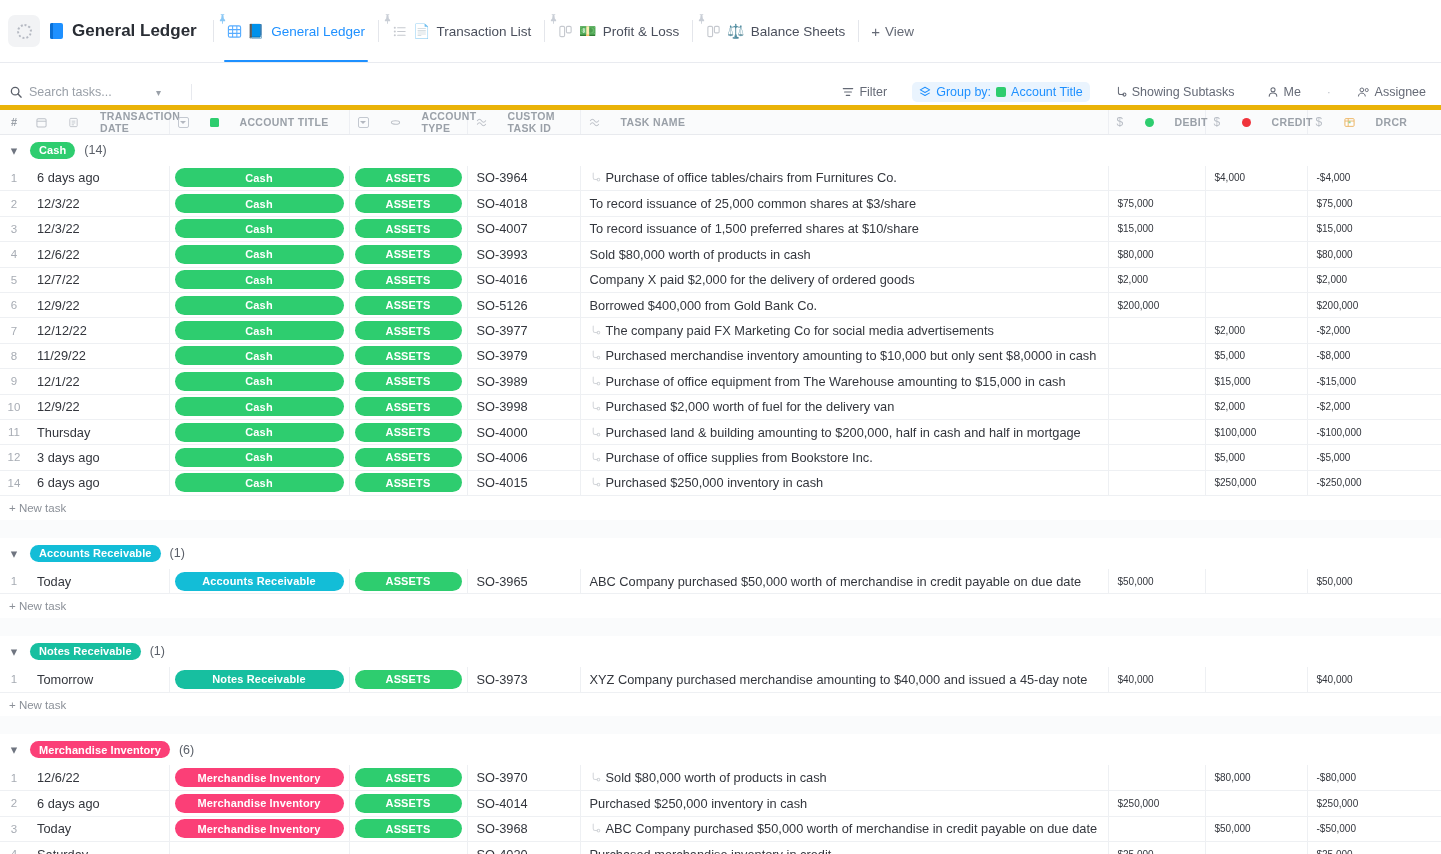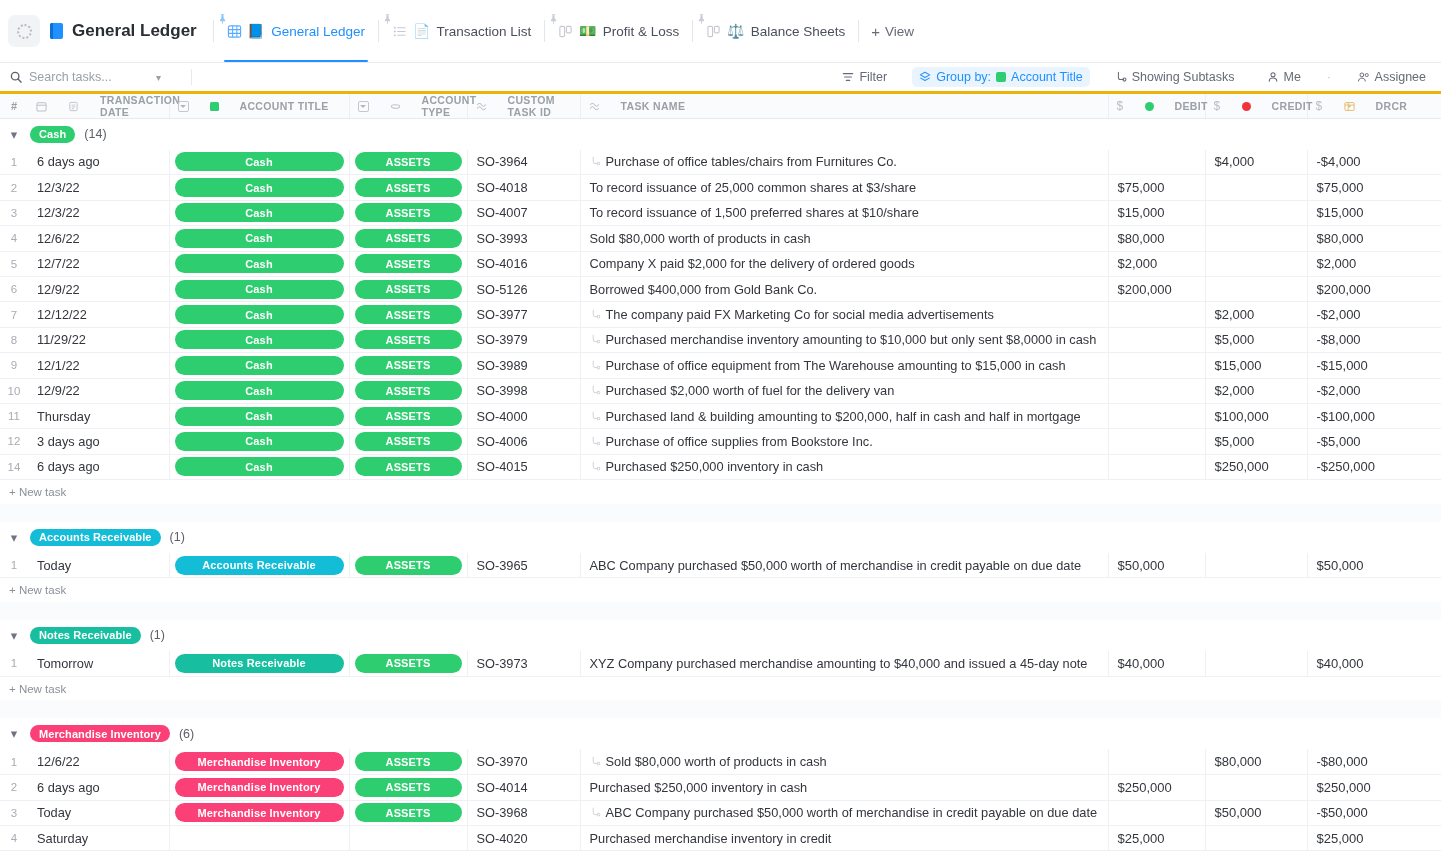--- a/index.html
+++ b/index.html
@@ -52,22 +52,23 @@
     position:absolute;left:3px;top:14px;width:7px;height:10px;
   }
   .vicon{width:15px;height:15px;flex:0 0 auto;opacity:.75;}
   .emoji{font-size:14px;line-height:1;}
   .addview{display:flex;align-items:center;gap:5px;color:#656a76;font-size:13.5px;padding:0 10px;cursor:pointer;}
   .plus{font-size:15px;line-height:1;color:#656a76;}
 
   
   .ctrlbar{
     height:31px;display:flex;align-items:center;
-    border-bottom:3px solid #eab308;background:#fff;padding:0 8px 0 10px;
+    border-bottom:5px solid #eab308;background:#fff;padding:0 8px 0 10px;
     position:relative;
+    margin-top:16px;
   }
   .search{
     display:flex;align-items:center;gap:7px;width:175px;color:#8b9098;font-size:12.5px;
   }
   .search input{
     border:0;outline:0;font-family:inherit;font-size:12.5px;color:#292d34;width:120px;background:transparent;
   }
   .search input::placeholder{color:#9aa0a8;}
   .chev{color:#9aa0a8;font-size:10px;}
   .ctrl-sep{width:1px;height:16px;background:#e7e9ee;margin-left:6px;}
@@ -113,21 +114,21 @@
   .dollar{color:#b9bec6;font-size:12px;font-weight:400;}
 
   tbody td{
     height:25.4px;
     border-bottom:1px solid #eef0f3;
     border-right:1px solid #eef0f3;
     padding:0 9px;font-size:12.8px;color:#33363d;vertical-align:middle;
     white-space:nowrap;overflow:hidden;
   }
   td.num{text-align:center;color:#a7acb4;font-size:11.5px;padding:0;border-right:0;}
-  td.money{font-size:13px;}
+  td.money{font-size:10px;}
 
   
   tr.grouphdr td{
     border:0;background:#fff;height:31px;padding:0;
   }
   .ghwrap{display:flex;align-items:center;gap:9px;padding-left:7px;}
   .gcaret{width:14px;height:14px;display:flex;align-items:center;justify-content:center;color:#6f7580;}
   .gtag{
     display:inline-flex;align-items:center;justify-content:center;
     height:17px;padding:0 9px;border-radius:9px;

